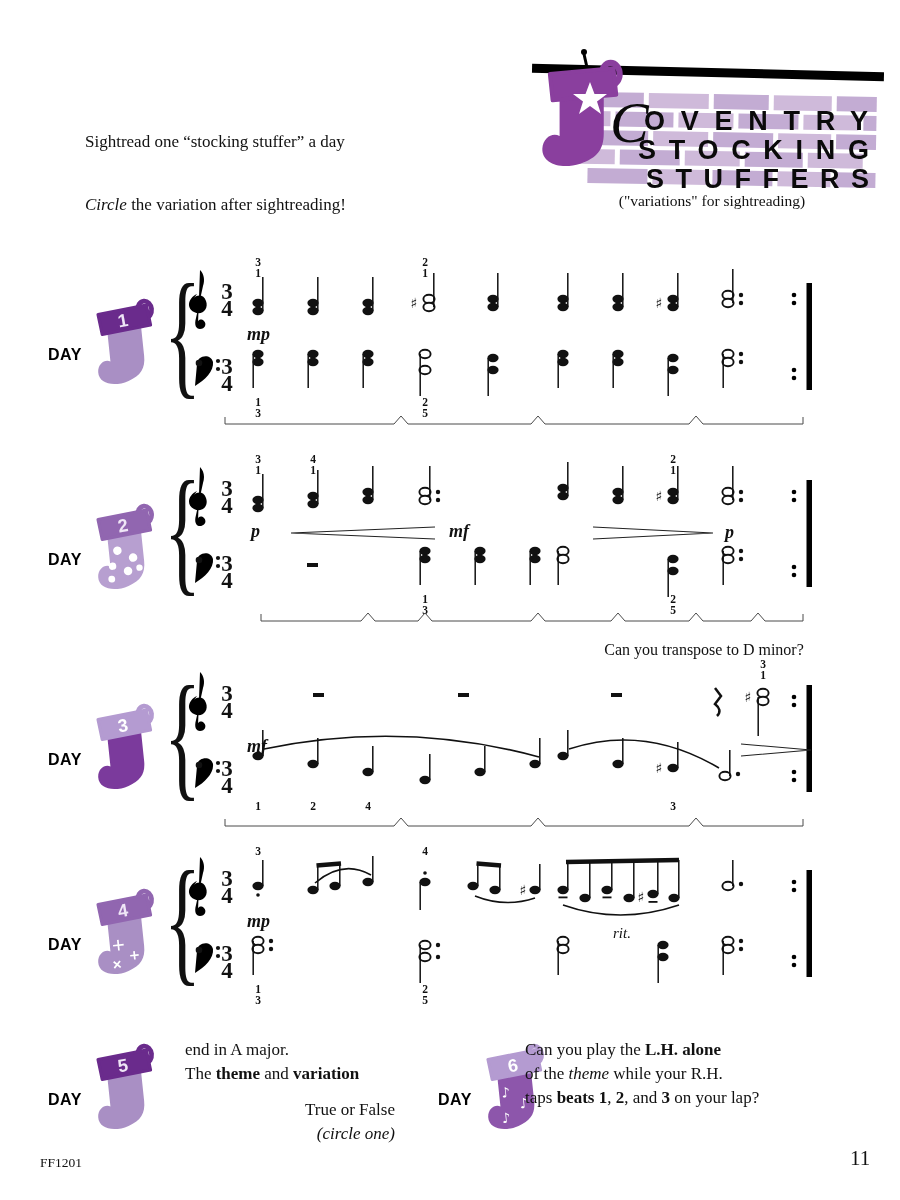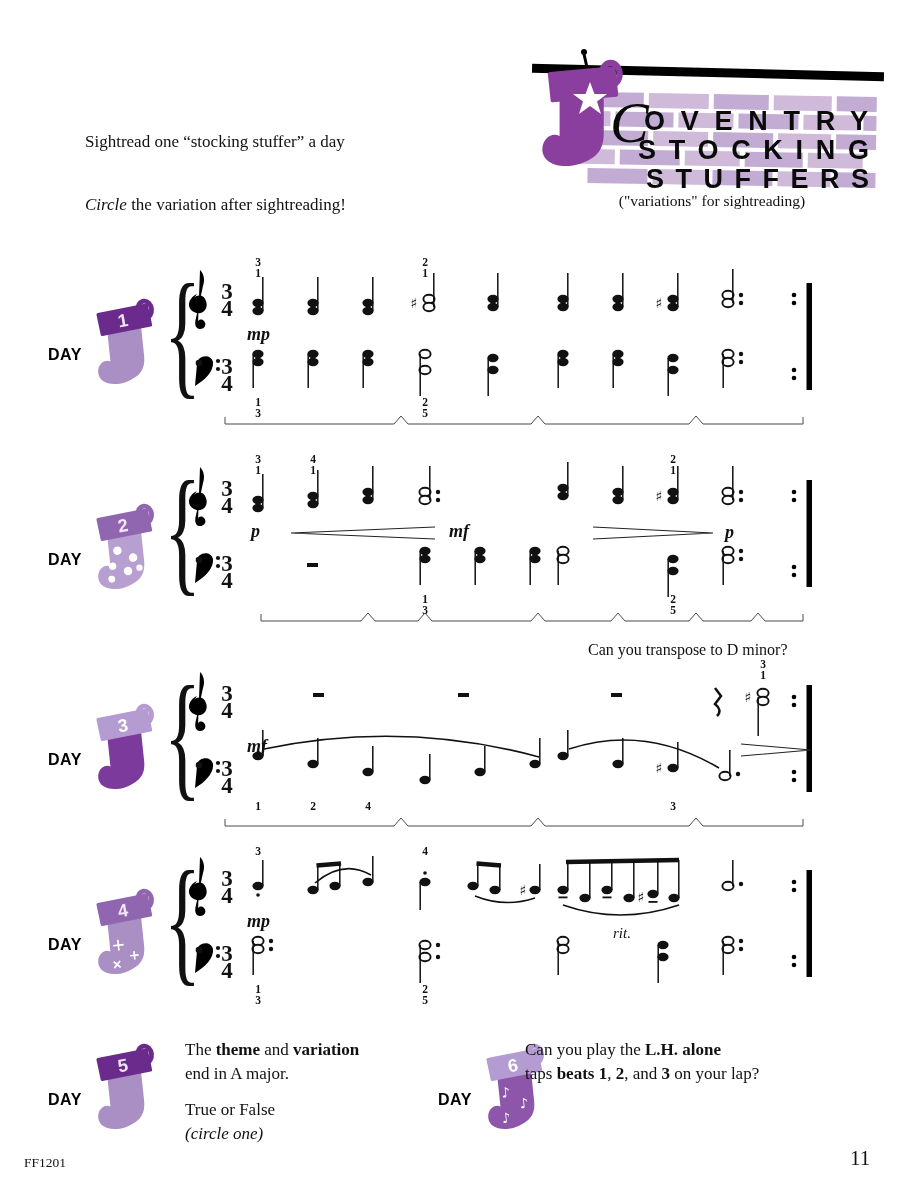--- a/index.html
+++ b/index.html
@@ -36,23 +36,23 @@
   .ms .qrest{fill:none;stroke:#111;stroke-width:2.5;}
   .ms .brkt{fill:none;stroke:#4a4a4a;stroke-width:1;}
   .ms .dot{fill:#111;}
   .ts{font:bold 23px "Liberation Serif",serif;text-anchor:middle;fill:#111;}
   .fing{font:bold 11.5px "Liberation Serif",serif;text-anchor:middle;fill:#111;}
   .dyn{font:italic bold 18px "Liberation Serif",serif;fill:#111;}
   .tempo{font:italic 15px "Liberation Serif",serif;fill:#111;}
   .acc{font:bold 14px "DejaVu Sans",sans-serif;text-anchor:middle;fill:#111;}
   .brace{font:140px "Liberation Serif",serif;fill:#111;}
 
-  .prompt{font-size:16px;text-align:left;}
+  .prompt{font-size:16px;text-align:center;}
   .qblock{font-size:17px;line-height:1.42;}
-  .qcenter{text-align:left;}
+  .qcenter{text-align:right;}
   .footer-code{font-size:13.5px;}
   .footer-page{font-size:21px;}
 </style>
 </head>
 <body>
 
 <div class="page">
 
   <svg width="0" height="0" style="position:absolute" aria-hidden="true">
     <defs>
@@ -547,27 +547,28 @@
           <text class="fing" x="95" y="159">3</text>
       <text class="fing" x="262" y="148">2</text>
           <text class="fing" x="262" y="159">5</text>
     </g>
     <text class="dyn" x="84" y="82">mp</text>
     <text class="tempo" x="450" y="93">rit.</text>
   </svg>
   </div>
 
   <div class="abs qblock" style="left:185px;top:1038px;width:210px">
+    <div>end in A major.</div>
     <div><span>The </span><span class="b">theme</span><span> and </span><span class="b">variation</span></div>
-    <div>end in A major.</div>
     <div class="qcenter" style="margin-top:12px">True or False</div>
     <div class="qcenter it">(circle one)</div>
   </div>
 
   <div class="abs qblock" style="left:525px;top:1038px;width:290px">
     <div><span>Can you play the </span><span class="b">L.H. alone</span></div>
+    <div><span>of the </span><span class="it">theme</span><span> while your R.H.</span></div>
     <div><span>taps </span><span class="b">beats 1</span><span>, </span><span class="b">2</span><span>, and </span><span class="b">3</span><span> on your lap?</span></div>
   </div>
 
-  <div class="abs footer-code" style="left:24px;top:1155px">FF1201</div>
+  <div class="abs footer-code" style="left:40px;top:1155px">FF1201</div>
   <div class="abs footer-page" style="left:850px;top:1146px">11</div>
 
 </div>
 
 </body></html>

